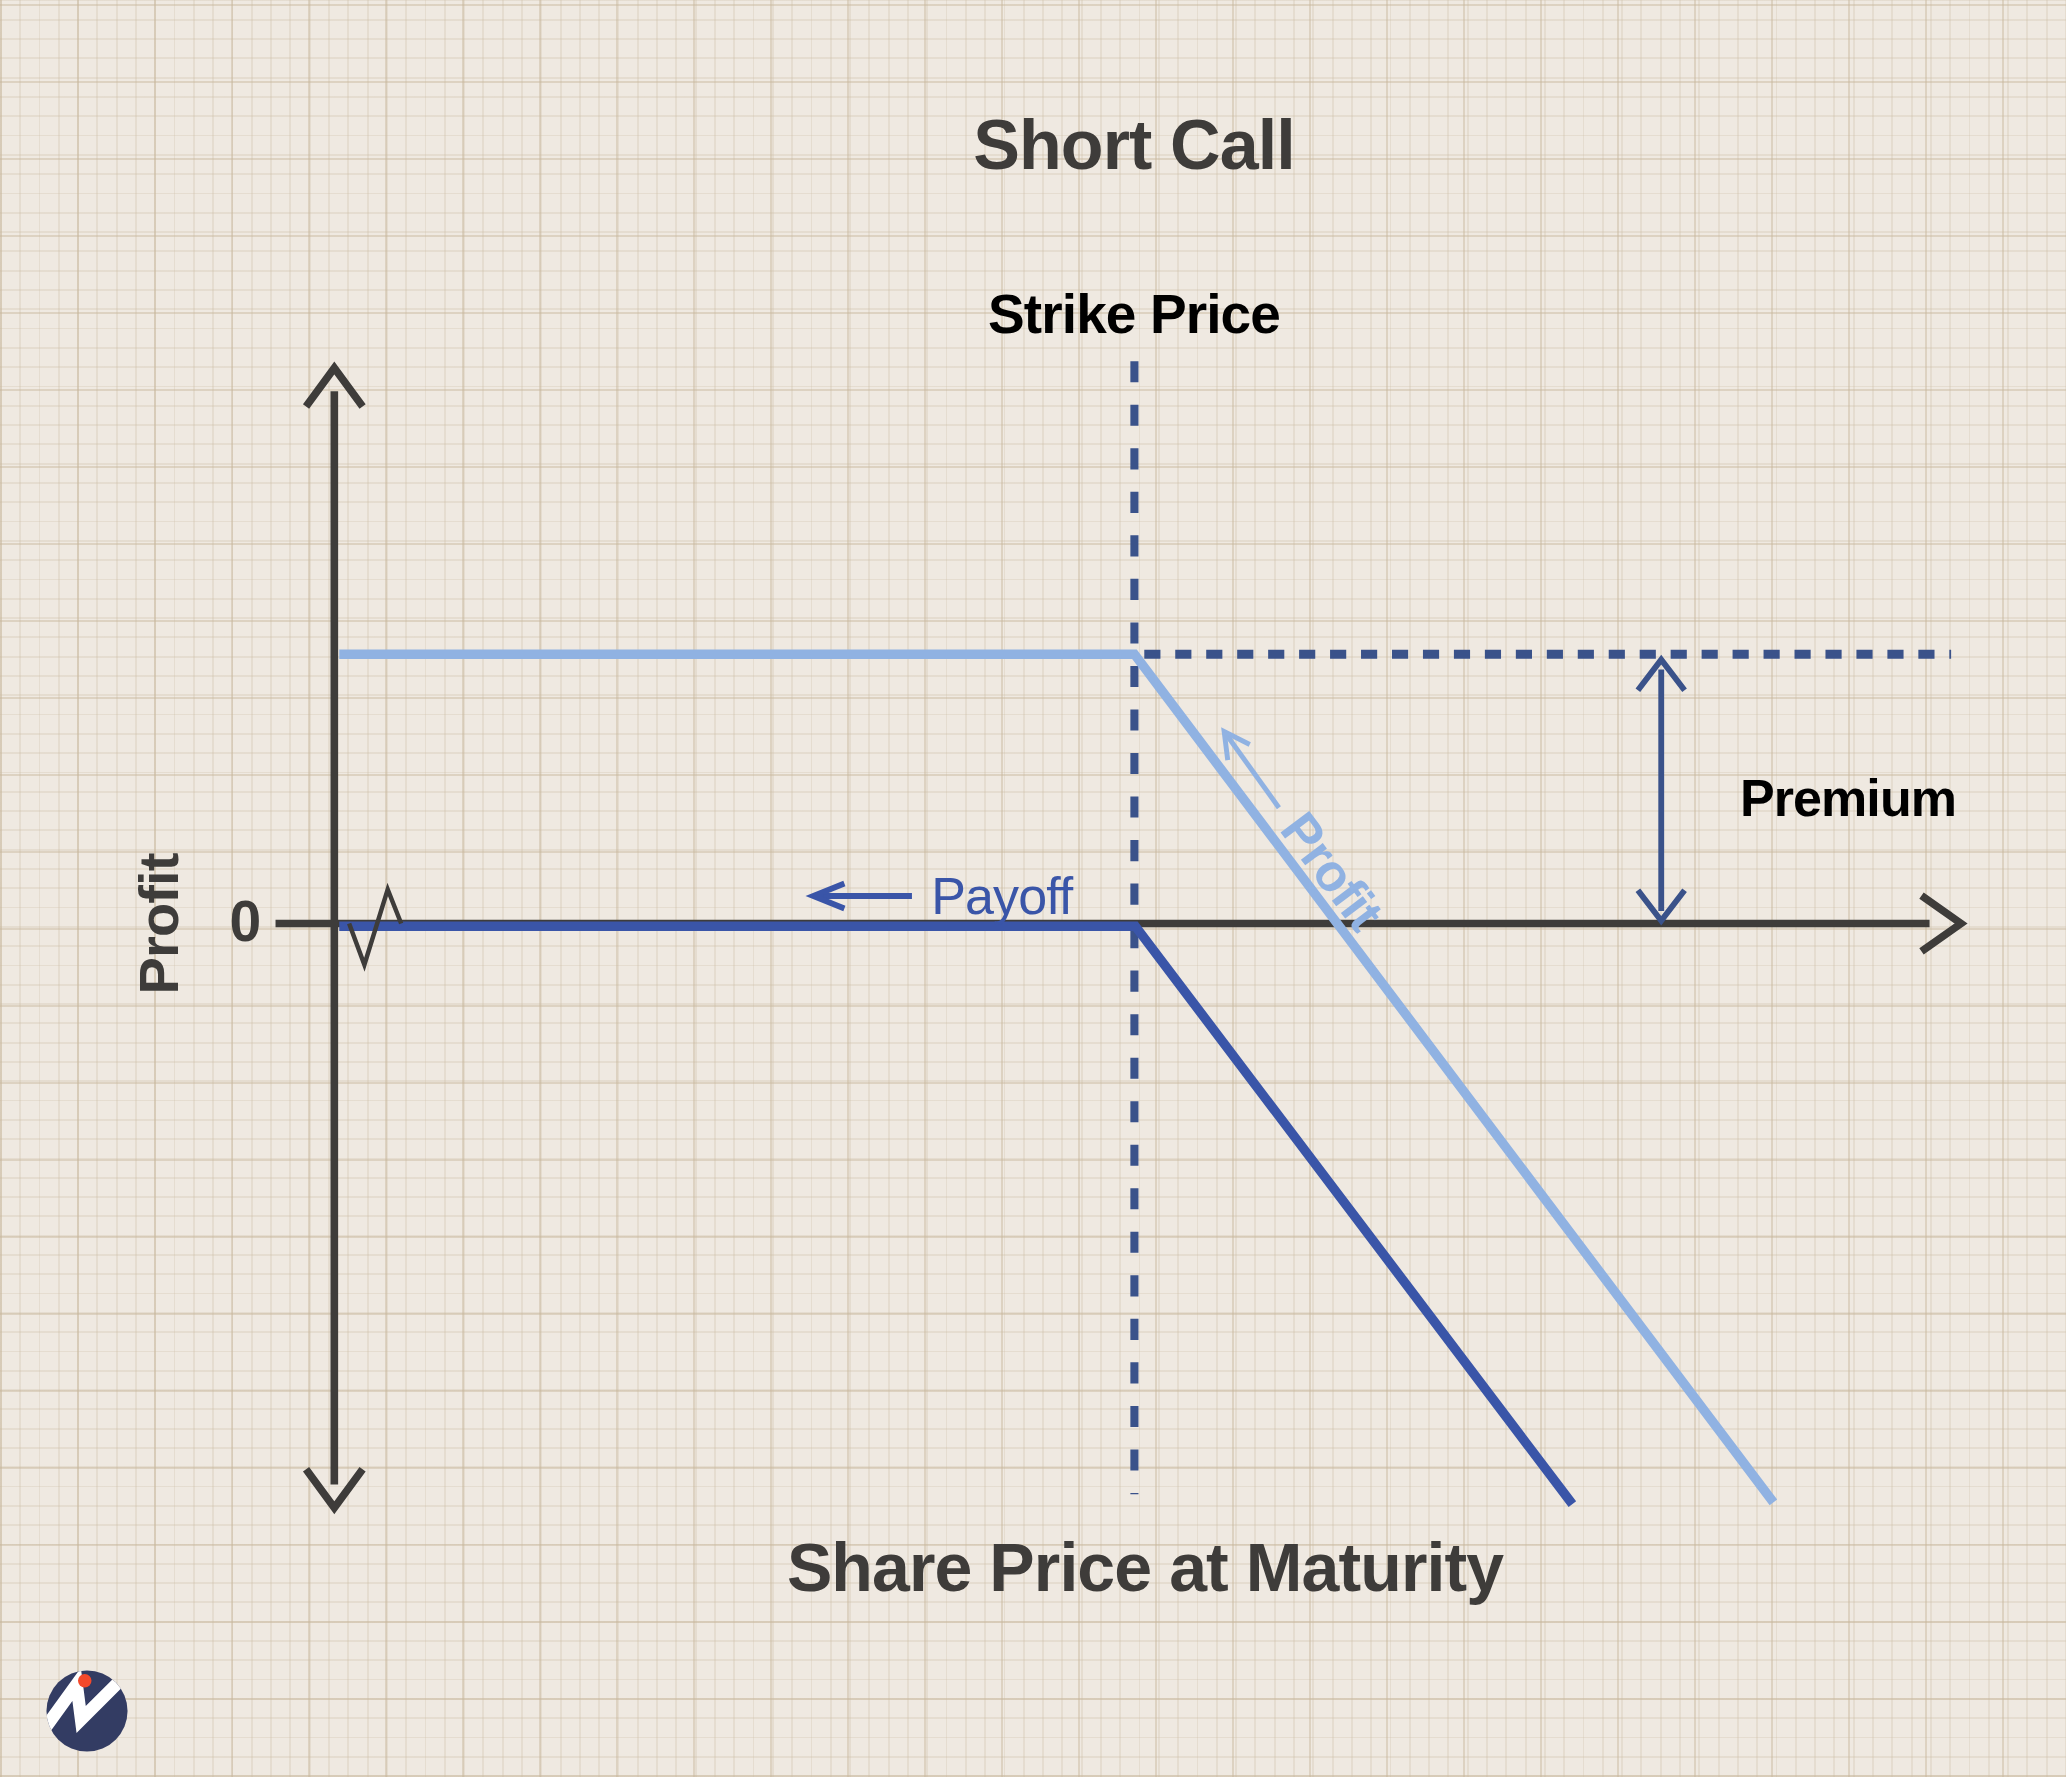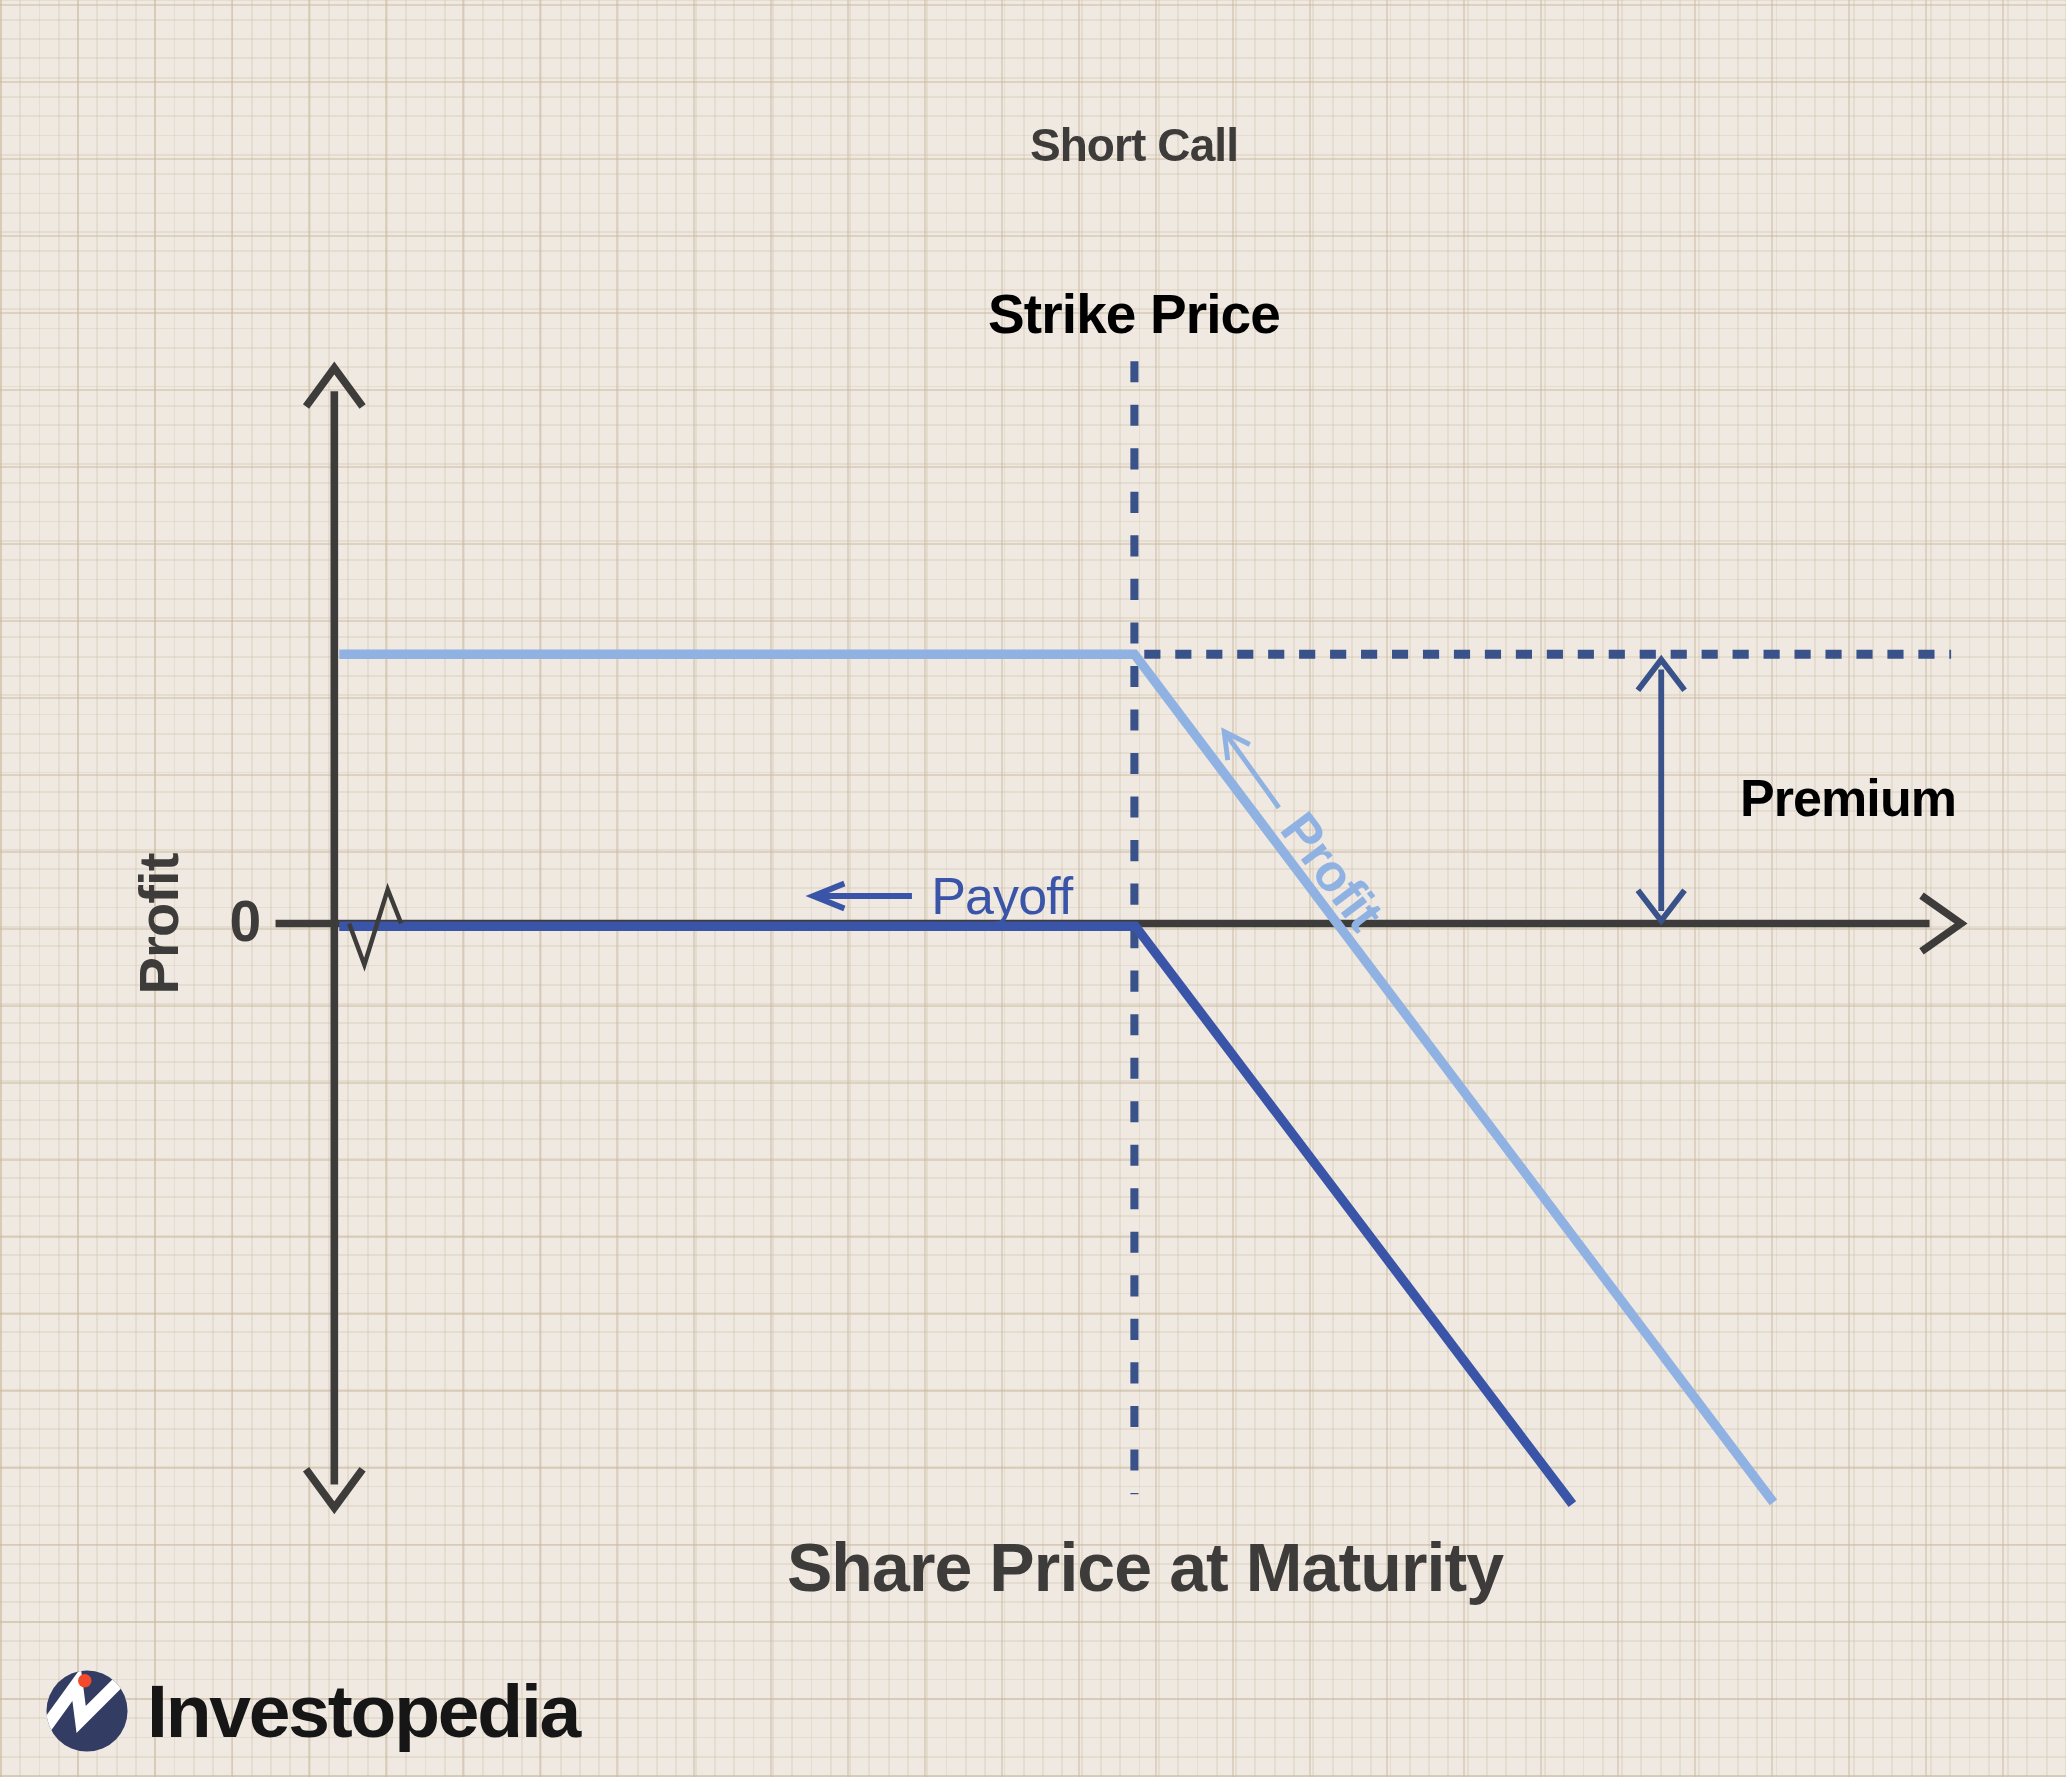--- a/index.html
+++ b/index.html
@@ -12,21 +12,21 @@
       repeating-linear-gradient(0deg,  rgba(199,182,155,0.45) 0 2.2px, transparent 2.2px 77px),
       repeating-linear-gradient(90deg, rgba(203,188,164,0.28) 0 1.8px, transparent 1.8px 19.3px),
       repeating-linear-gradient(0deg,  rgba(203,188,164,0.28) 0 1.8px, transparent 1.8px 19.3px);
   }
   .layer{position:absolute;left:0;top:0;width:2066px;height:1777px;}
   .lbl{position:absolute;font-weight:700;white-space:nowrap;transform:translate(-50%,-50%);letter-spacing:-0.9px;}
   .charcoal{color:#3E3C3A;}
   .navy{color:#000000;}
   .royal{color:#3A55A8;}
   .lightblue{color:#90B2E2;}
-  .title{font-size:46px;}
+  .title{font-size:70px;}
   .sublabel{font-size:52px;}
   .axis-label-x{font-size:68px;}
   .rot-neg90{transform:translate(-50%,-50%) rotate(-90deg);}
   .rot-profit{transform:translate(-50%,-50%) rotate(53deg);}
   .payoff-group{position:absolute;left:803px;top:866px;display:flex;align-items:center;gap:15.3px;}
   .logo{position:absolute;left:46px;top:1670px;display:flex;align-items:center;gap:19px;}
   .wordmark{font-size:75px;font-weight:700;color:#161616;letter-spacing:-2.2px;line-height:1;}
 </style>
 </head>
 <body>
@@ -89,15 +89,14 @@
         <clipPath id="logoclip">
           <circle cx="91" cy="91" r="90"></circle>
         </clipPath>
       </defs>
     <circle cx="91" cy="91" r="90" fill="#333C63"></circle>
     <g clip-path="url(#logoclip)">
       <polyline points="0,126 68,32 78,110 160,28" fill="none" stroke="#FFFFFF" stroke-width="28"></polyline>
     </g>
     <circle cx="86" cy="24" r="15" fill="#F4492B"></circle>
   </svg>
-  <span class="wordmark">Investopedia</span>
 </div>
 
 
 </body></html>

